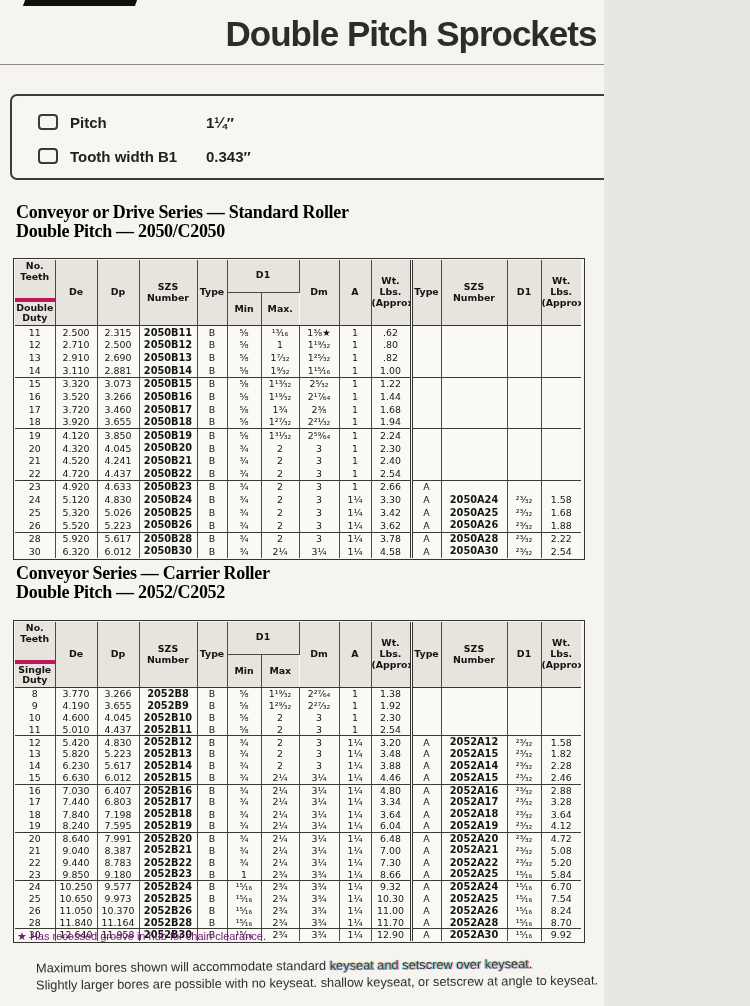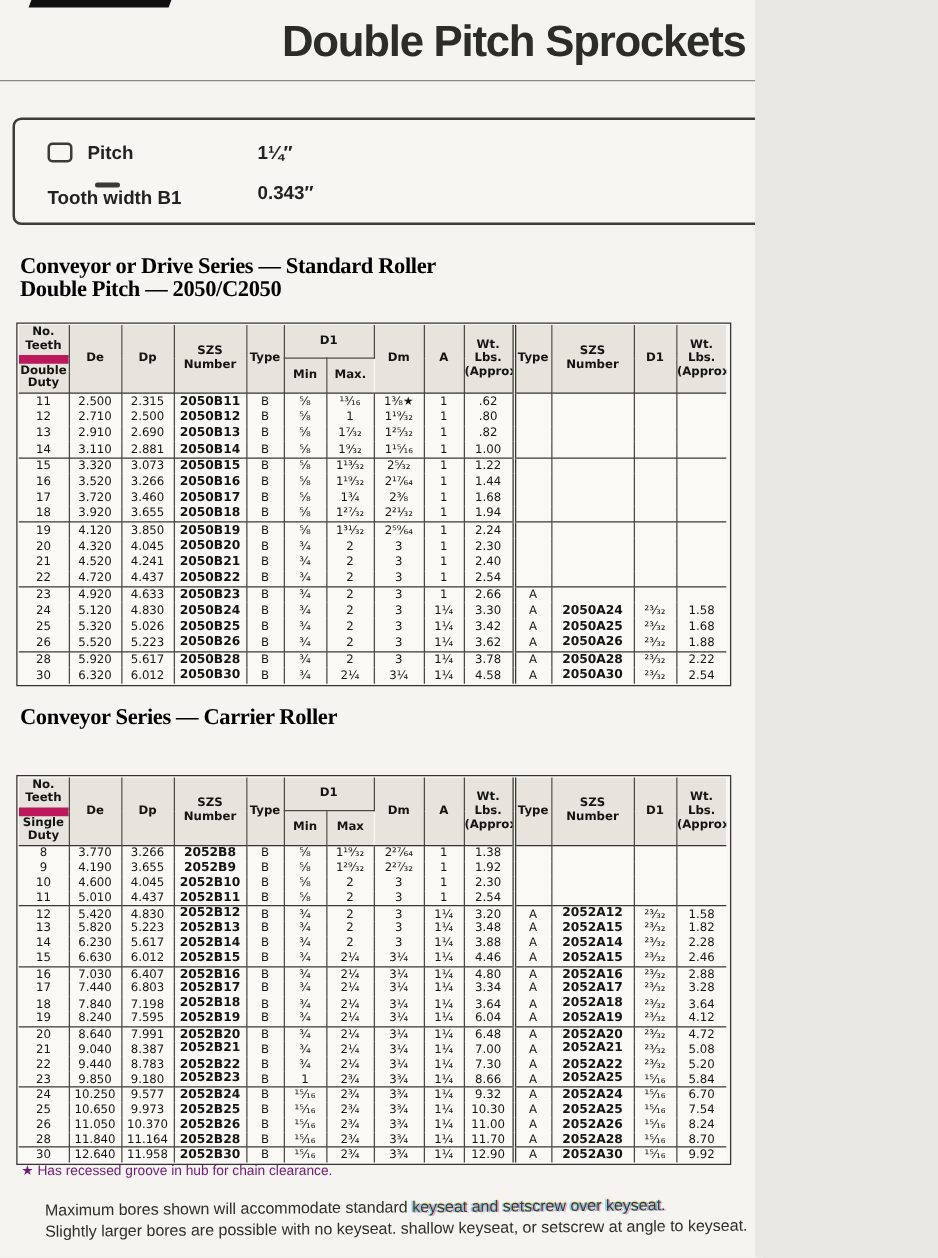--- a/index.html
+++ b/index.html
@@ -11,42 +11,42 @@
   .edge-line{position:absolute;left:744px;top:0;width:2px;height:1006px;background:#a8a5a0;}
 
   
   .title-band{position:absolute;left:0;top:0;width:750px;height:64px;border-bottom:1px solid #8a8881;}
   .page-title{position:absolute;left:0;right:0;top:14px;text-align:center;padding-left:72px;
     font-size:35px;font-weight:bold;letter-spacing:-1px;color:#2c2c28;}
 
   
   .spec-box{position:absolute;left:10px;top:94px;width:729px;height:82px;border:2px solid #3c3c38;border-radius:7px;background:#f7f6f2;}
   .spec-row{position:absolute;left:26px;height:20px;display:flex;align-items:center;text-align:center;}
-  .spec-row.r1{top:16px;} .spec-row.r2{top:50px;flex-direction:column;}
+  .spec-row.r1{top:16px;} .spec-row.r2{top:50px;}
   .cbx{display:inline-block;width:16px;height:12px;border:2px solid #3a3a36;border-radius:4px;background:transparent;margin-right:12px;}
   .spec-label{font-size:15px;font-weight:bold;color:#222;}
   .spec-value{position:absolute;left:168px;font-size:15px;font-weight:bold;color:#222;white-space:nowrap;}
 
   
   .sec-head{position:absolute;left:16px;font-family:"Liberation Serif",serif;font-weight:bold;
     font-size:18px;line-height:1.07;color:#000000;letter-spacing:-0.3px;}
   .sec1{top:203px;} .sec2{top:564px;}
 
   
   .tbl-wrap{position:absolute;left:13px;width:568px;border:1px solid #33332f;padding:1px;background:#f7f6f2;}
   .tw1{top:258px;} .tw2{top:620px;}
   table{border-collapse:collapse;table-layout:fixed;width:566px;background:#faf9f5;
     font-family:"DejaVu Sans",sans-serif;font-size:9.4px;color:#141412;}
   th,td{border-right:1px solid #4a4a44;text-align:center;vertical-align:middle;padding:0;overflow:hidden;}
   th:last-child,td:last-child{border-right:none;}
   thead th{background:#e6e4dd;font-weight:bold;font-size:9.4px;line-height:1.15;border-bottom:1px solid #4a4a44;padding:1px 0;}
   thead tr.hr2 th{border-bottom:1.5px solid #33332f;}
   thead th.span-d1{border-bottom:1px solid #4a4a44;}
   thead th.bot{border-bottom:1.5px solid #33332f;}
-  .tt{border-bottom:7px solid #be185d;padding-bottom:1px;margin-bottom:1px;}
+  .tt{border-bottom:4px solid #be185d;padding-bottom:15px;margin-bottom:1px;}
   tbody tr{height:12.9px;}
   .tw2 tbody tr{height:12.05px;}
   tbody td{line-height:1;}
   tbody td:nth-child(4),tbody td:nth-child(12){font-weight:bold;font-size:9.8px;}
   tbody td:nth-child(10){border-right:none;}
   tbody td:nth-child(11),thead th.dsep{border-left:3px double #33332f;}
   tbody tr.group-end td{border-bottom:1.4px solid #3a3a34;}
 
   
   .diagram{position:absolute;text-align:center;}
@@ -462,20 +462,21 @@
       <line x1="94" y1="132" x2="116" y2="132" stroke="#55554f" stroke-width="0.8"></line>
       <line x1="108" y1="100" x2="108" y2="132" stroke="#3a3a36" stroke-width="1" marker-start="url(#arA)" marker-end="url(#arA)"></line>
       <text class="dimlbl" transform="rotate(-90 122 116)" x="122" y="120" text-anchor="middle">D1</text>
 
       <text class="cap" x="83" y="248" text-anchor="middle">TYPE A</text>
     </svg>
   </div>
 
   <div class="sec-head sec2">
     <div>Conveyor Series — Carrier Roller</div>
+    <div>Double Pitch — 2052/C2052</div>
   </div>
 
   <div class="tbl-wrap tw2">
     <table>
       <colgroup>
         <col style="width:40px">
           <col style="width:42px">
           <col style="width:42px">
           <col style="width:58px">
         <col style="width:30px">

